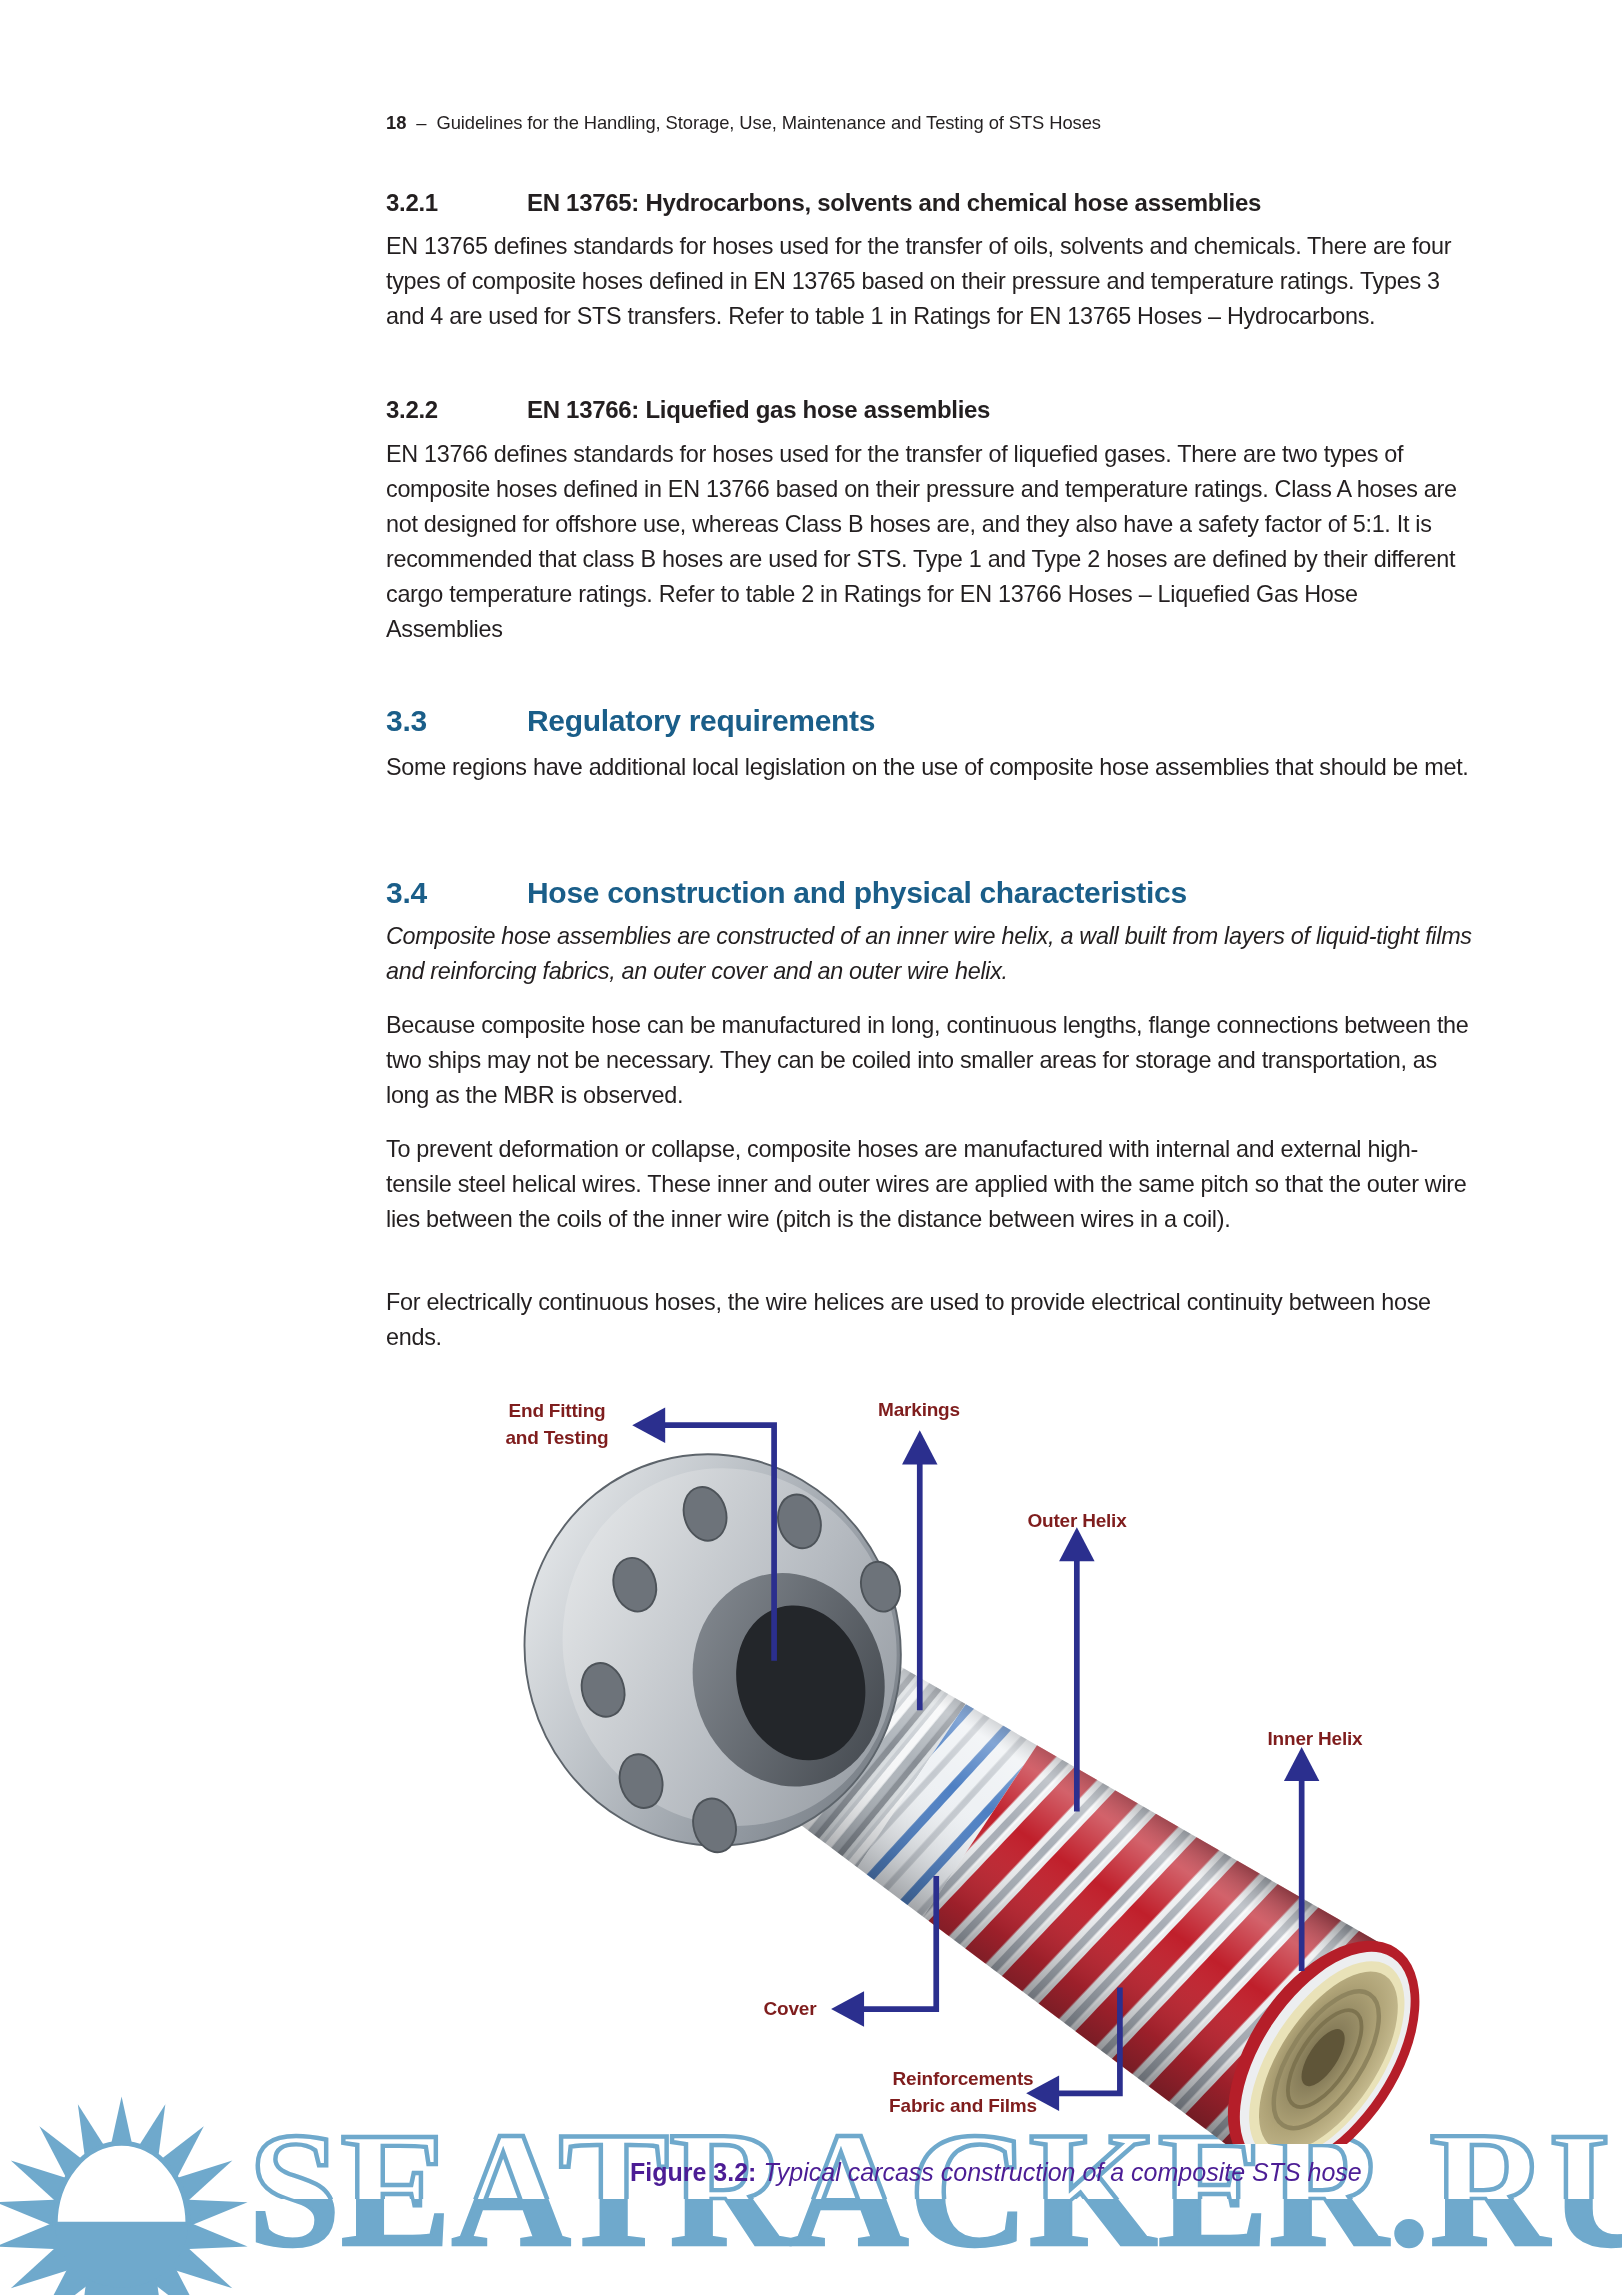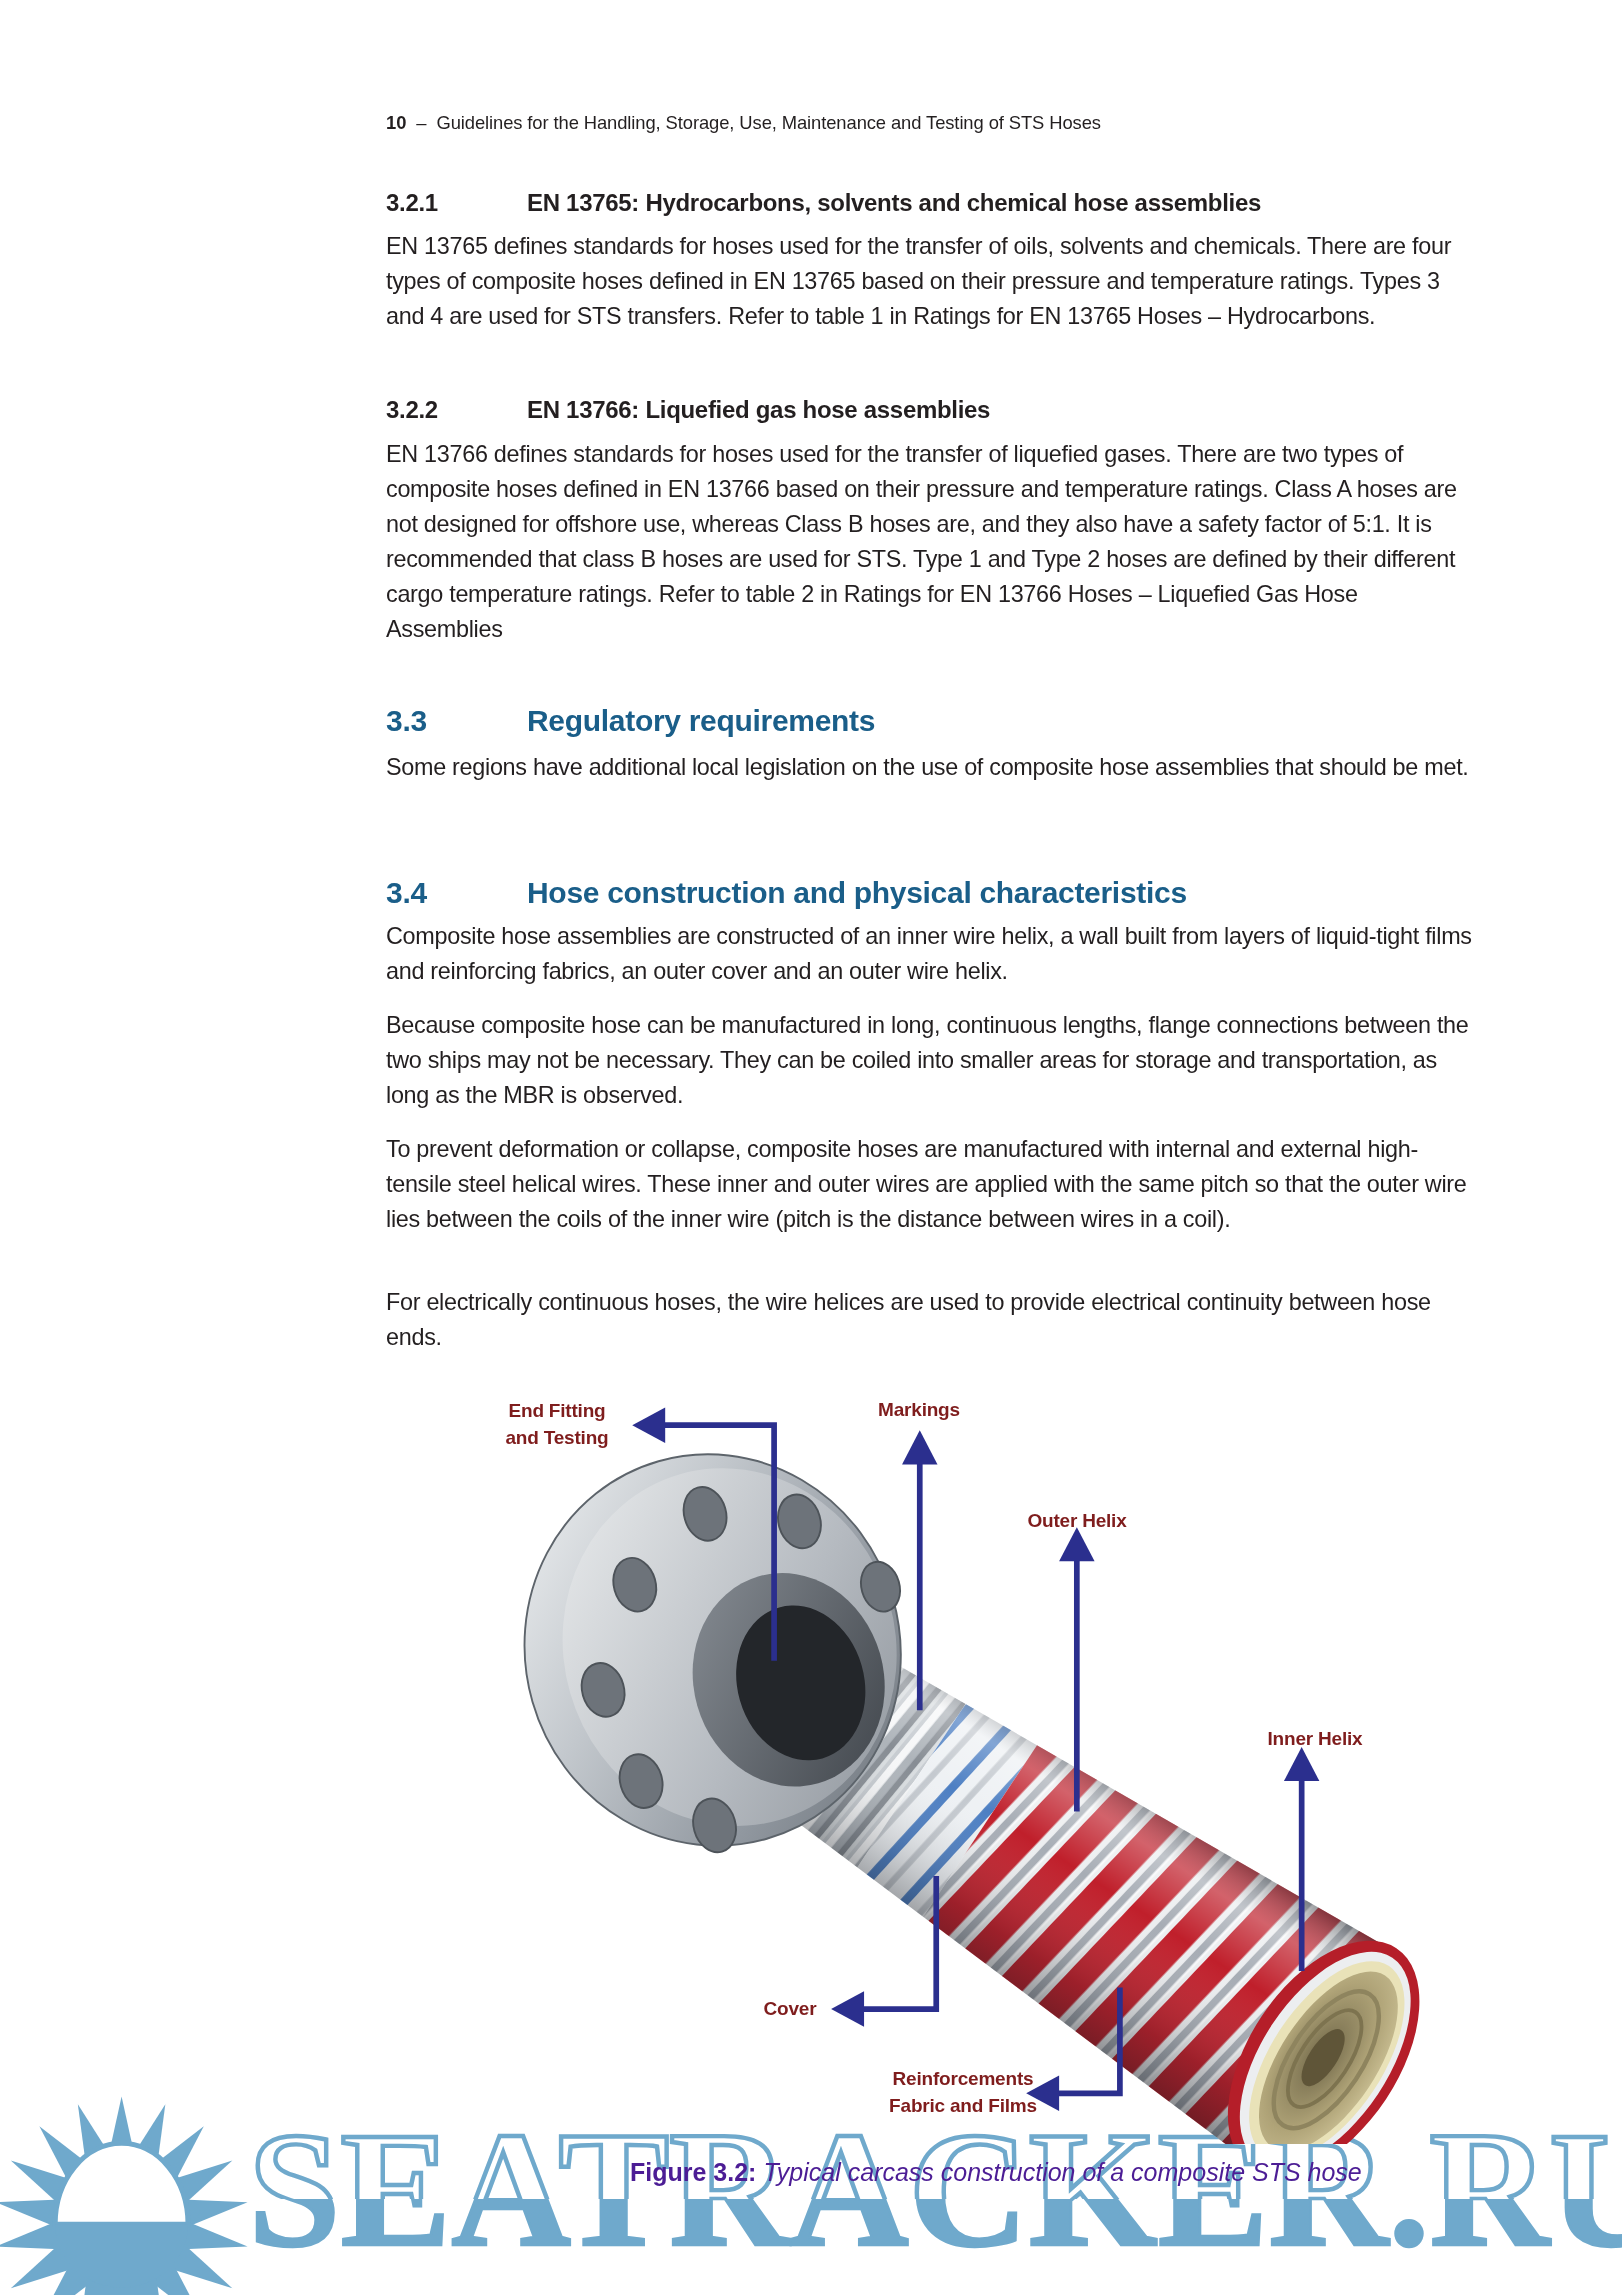--- a/index.html
+++ b/index.html
@@ -22,21 +22,21 @@
   svg{display:block;}
   #figure-svg{z-index:2;}
   #watermark-svg{z-index:1;}
 </style>
 </head>
 <body>
 
 <div id="page">
 
   <div class="abs runhead">
-    <b>10</b>
+    <b>18</b>
     <span>&nbsp;–&nbsp;&nbsp;</span><span>Guidelines for the Handling, Storage, Use, Maintenance and Testing of STS Hoses</span>
   </div>
 
   <div class="abs h-small" style="top:189px;">
     <span class="h-num">3.2.1</span><span>EN 13765: Hydrocarbons, solvents and chemical hose assemblies</span>
   </div>
   <div class="abs para" style="top:229px;">EN 13765 defines standards for hoses used for the transfer of oils, solvents and chemicals. There are four types of composite hoses defined in EN 13765 based on their pressure and temperature ratings. Types 3 and 4 are used for STS transfers. Refer to table 1 in Ratings for EN 13765 Hoses – Hydrocarbons.</div>
 
   <div class="abs h-small" style="top:396px;">
     <span class="h-num">3.2.2</span><span>EN 13766: Liquefied gas hose assemblies</span>
@@ -44,21 +44,21 @@
   <div class="abs para" style="top:437px;">EN 13766 defines standards for hoses used for the transfer of liquefied gases. There are two types of composite hoses defined in EN 13766 based on their pressure and temperature ratings. Class A hoses are not designed for offshore use, whereas Class B hoses are, and they also have a safety factor of 5:1. It is recommended that class B hoses are used for STS. Type 1 and Type 2 hoses are defined by their different cargo temperature ratings. Refer to table 2 in Ratings for EN 13766 Hoses – Liquefied Gas Hose Assemblies</div>
 
   <div class="abs h-blue" style="top:704px;">
     <span class="h-num">3.3</span><span>Regulatory requirements</span>
   </div>
   <div class="abs para" style="top:750px;">Some regions have additional local legislation on the use of composite hose assemblies that should be met.</div>
 
   <div class="abs h-blue" style="top:876px;">
     <span class="h-num">3.4</span><span>Hose construction and physical characteristics</span>
   </div>
-  <div class="abs para" style="top:919px;">Composite hose assemblies are constructed of an inner wire helix, a wall built from layers of liquid-tight films and reinforcing fabrics, an outer cover and an outer wire helix.</div>
+  <div class="abs para" style="top:919px;font-style:italic;">Composite hose assemblies are constructed of an inner wire helix, a wall built from layers of liquid-tight films and reinforcing fabrics, an outer cover and an outer wire helix.</div>
   <div class="abs para" style="top:1132px;">To prevent deformation or collapse, composite hoses are manufactured with internal and external high-tensile steel helical wires. These inner and outer wires are applied with the same pitch so that the outer wire lies between the coils of the inner wire (pitch is the distance between wires in a coil).</div>
   <div class="abs para" style="top:1008px;">Because composite hose can be manufactured in long, continuous lengths, flange connections between the two ships may not be necessary. They can be coiled into smaller areas for storage and transportation, as long as the MBR is observed.</div>
   <div class="abs para" style="top:1285px;">For electrically continuous hoses, the wire helices are used to provide electrical continuity between hose ends.</div>
 
   <svg id="figure-svg" class="abs" style="left:380px; top:1403px;" width="1115" height="741" viewBox="600 2215 1760 1170">
     <defs>
       <linearGradient id="gMetal" x1="0" y1="0" x2="1" y2="1">
         <stop offset="0" stop-color="#f2f4f5"></stop>
           <stop offset="0.35" stop-color="#c3c8cd"></stop>
         <stop offset="0.7" stop-color="#9198a0"></stop>

